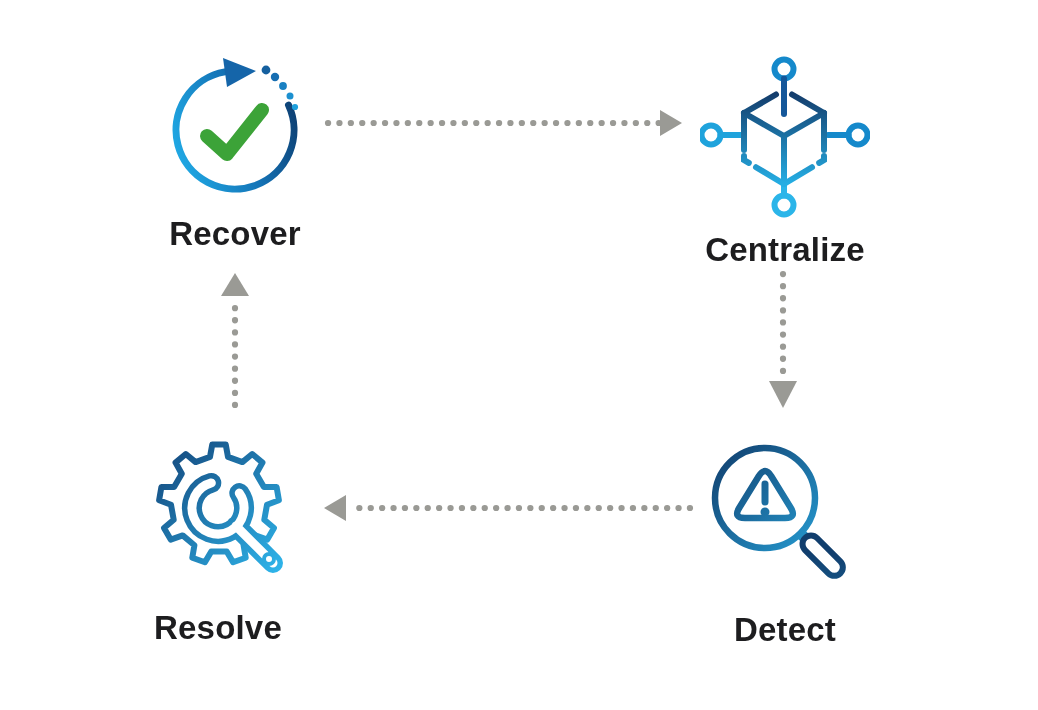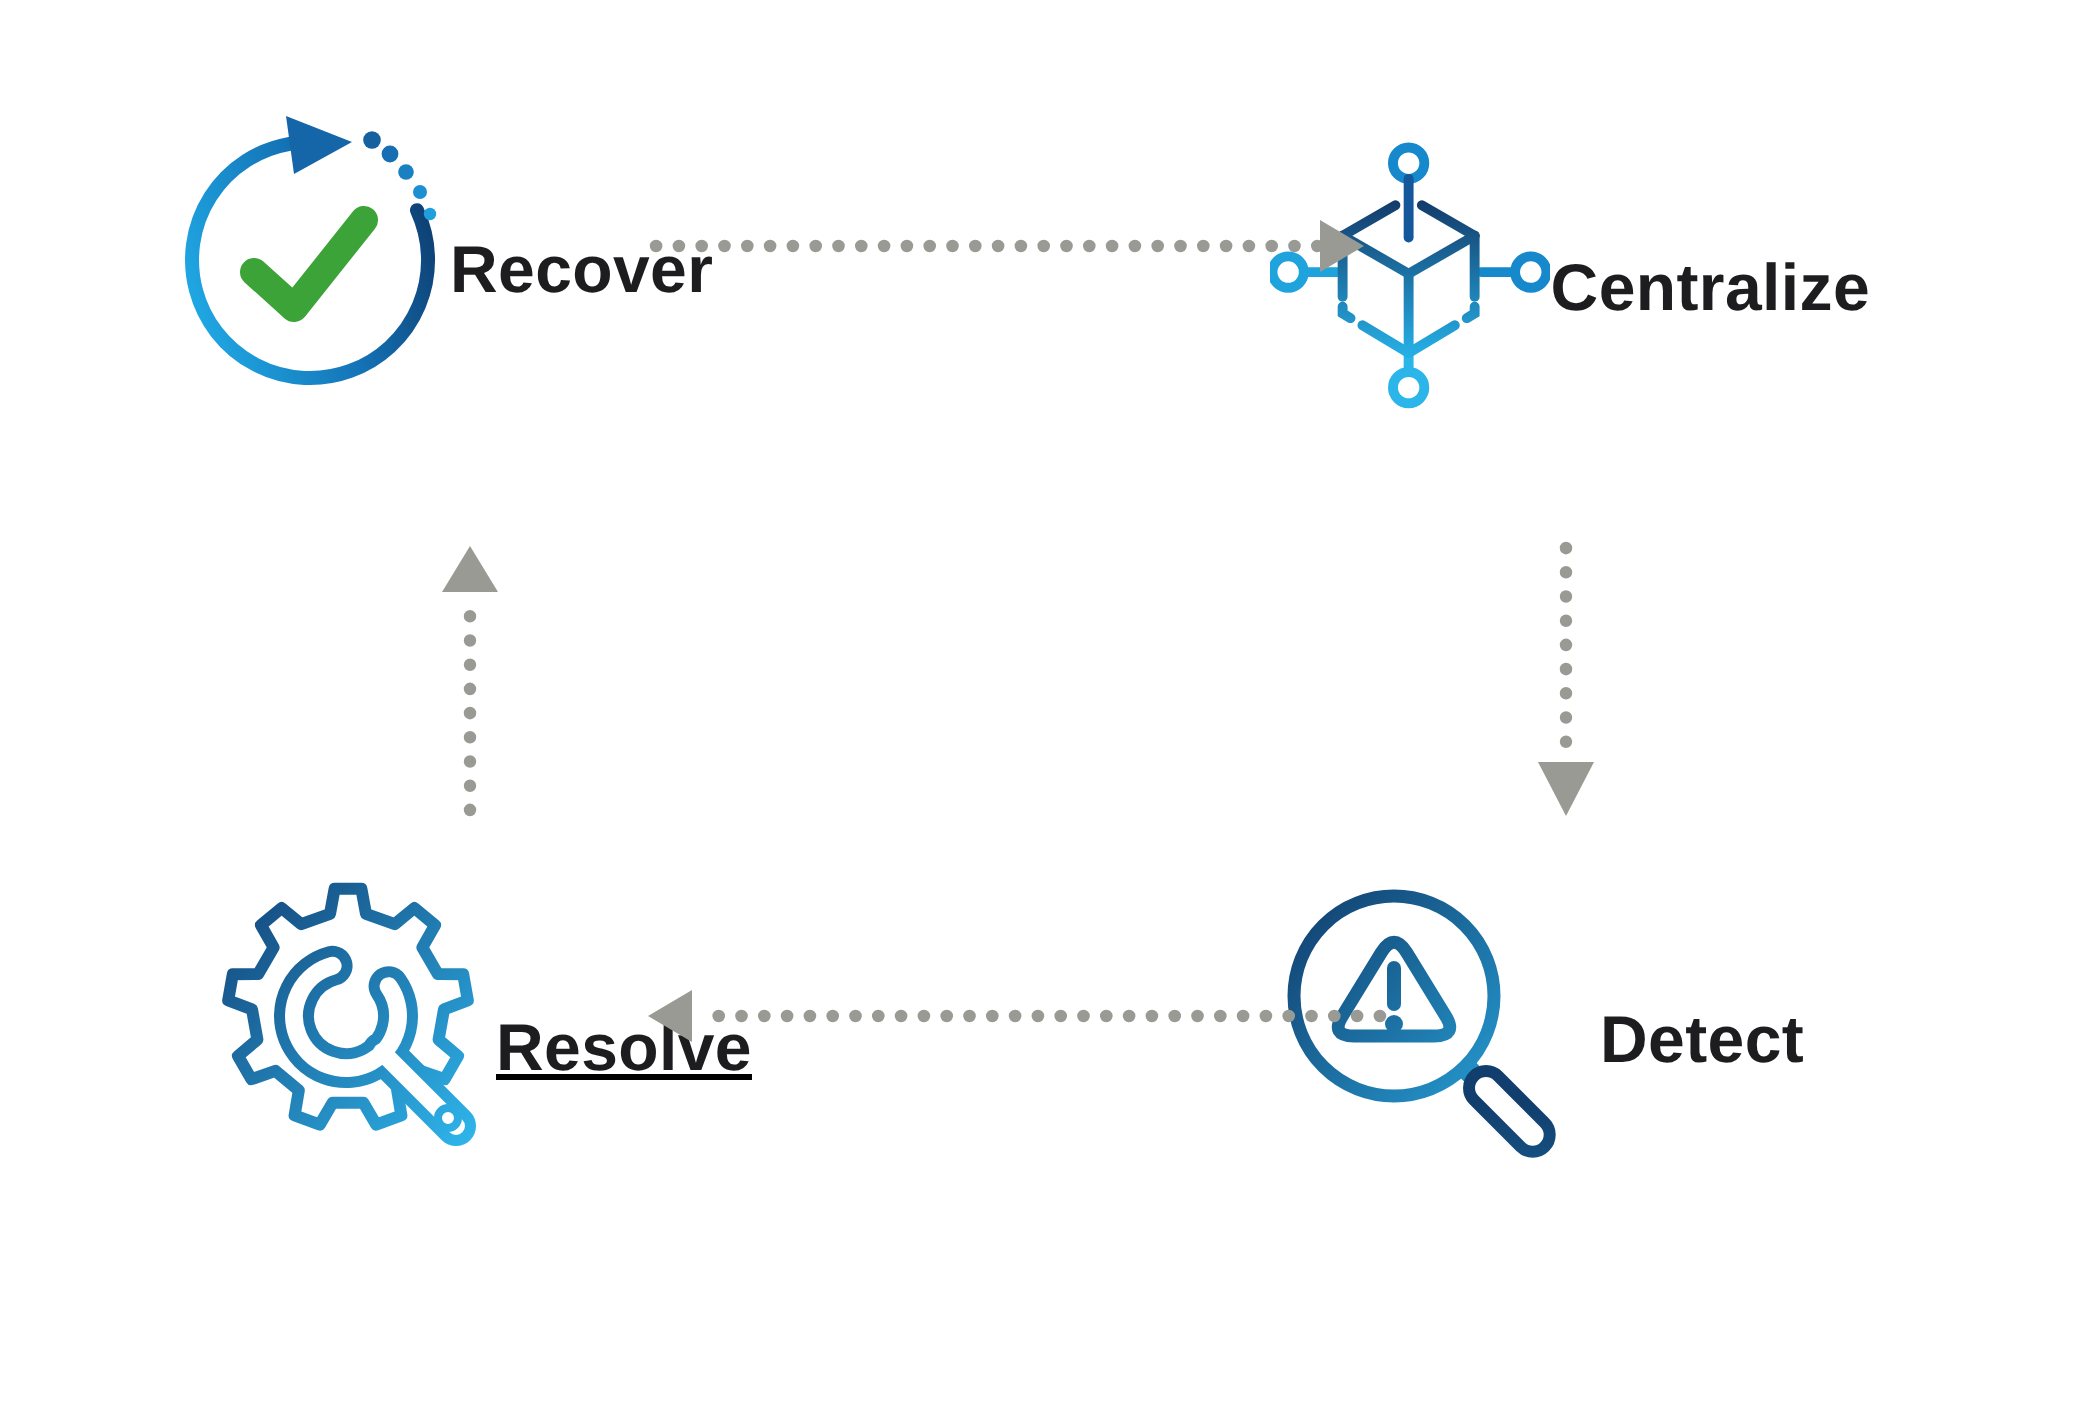--- a/index.html
+++ b/index.html
@@ -1,34 +1,34 @@
 <!DOCTYPE html>
 <html><head>
 <meta charset="utf-8">
 <style>
   * { margin: 0; padding: 0; box-sizing: border-box; }
   html, body { width: 1038px; height: 710px; background: #ffffff; overflow: hidden; }
   body { font-family: "Liberation Sans", "DejaVu Sans", sans-serif; }
   .diagram { position: relative; width: 1038px; height: 710px; background: #ffffff; }
-  .node { position: absolute; display: flex; flex-direction: row; align-items: center; }
+  .node { position: absolute; display: flex; flex-direction: column; align-items: center; }
   .node-label {
     font-size: 33px;
     font-weight: 600;
     color: #1D1D1F;
     letter-spacing: 0.2px;
     text-align: center;
     line-height: 1.15;
   }
   #node-recover    { left: 85px;  top: 55px;  width: 300px; }
   #node-centralize { left: 635px; top: 56px;  width: 300px; }
   #node-detect     { left: 635px; top: 440px; width: 300px; }
-  #node-resolve    { left: 98px;  top: 438px; width: 300px; text-decoration: underline; }
+  #node-resolve    { left: 68px;  top: 438px; width: 300px; }
   #node-recover    .node-label { margin-top: 20px; }
   #node-centralize .node-label { margin-top: 5px; }
-  #node-detect     .node-label { margin-top: 4px; }
+  #node-detect     .node-label { margin-top: 16px; }
   #node-resolve    .node-label { margin-top: 21px; }
   .arrow { position: absolute; }
   #arrow-right { left: 322px; top: 105px; }
   #arrow-down  { left: 765px; top: 267px; }
   #arrow-left  { left: 318px; top: 490px; }
   #arrow-up    { left: 217px; top: 267px; }
 </style>
 </head>
 <body>
 

